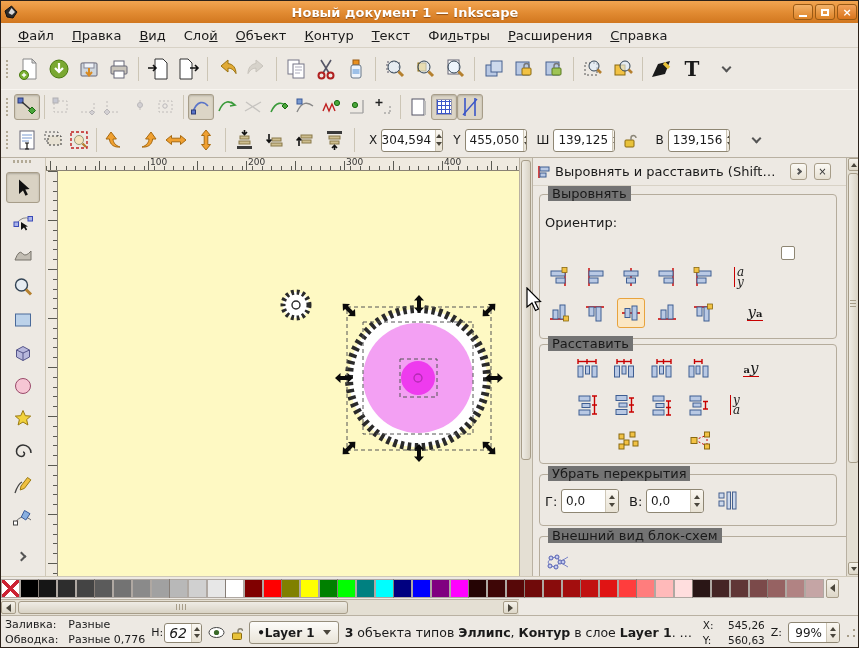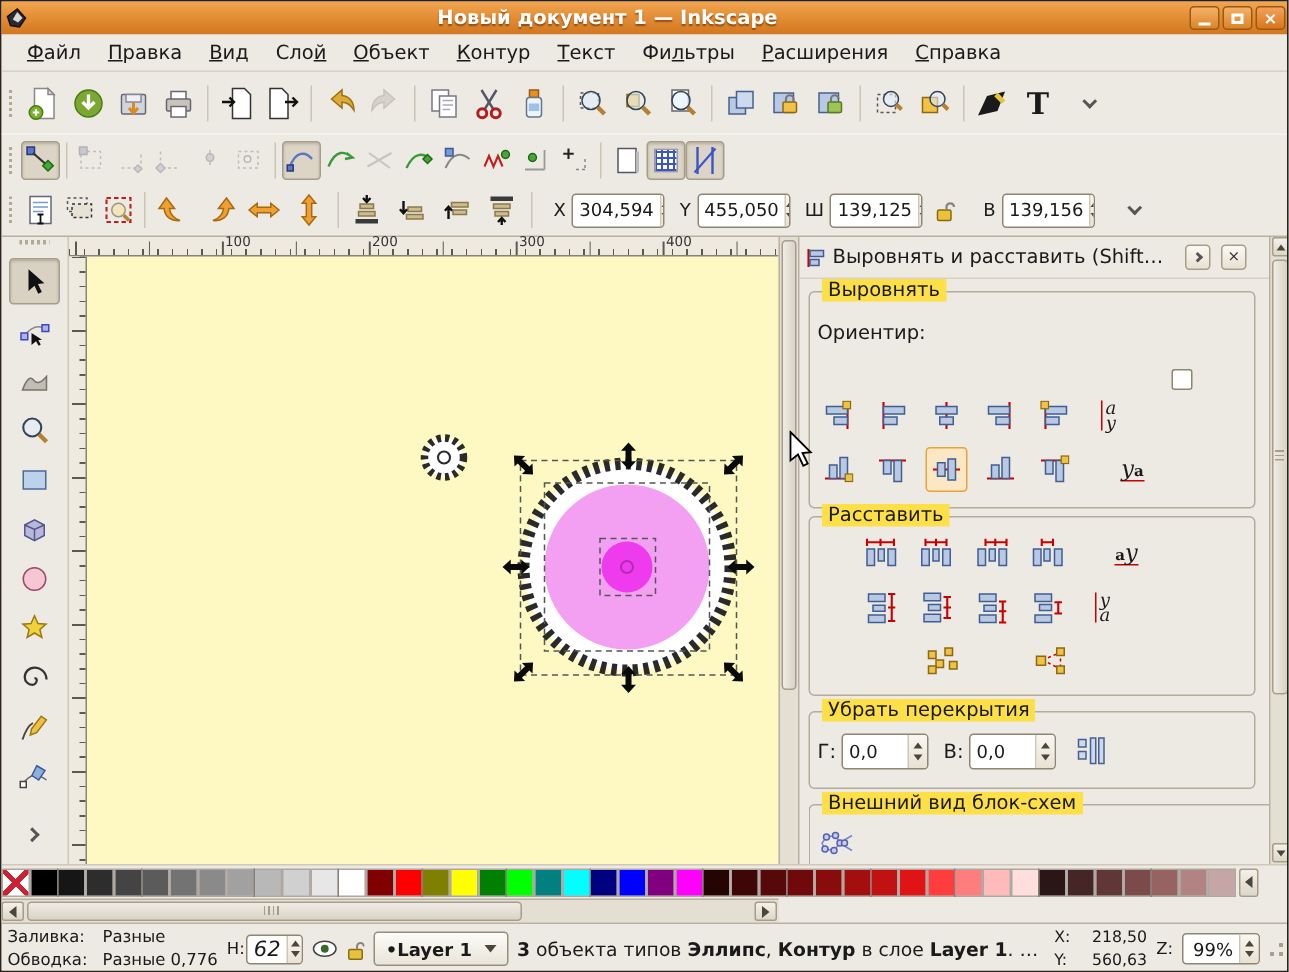--- a/index.html
+++ b/index.html
@@ -62,21 +62,21 @@
 
   .cvscroll{left:518px;top:0;width:13px;height:418px;background:#e4dfd3;border-left:1px solid #b9b1a2;}
   .cvscroll .thumb{position:absolute;left:1px;top:2px;width:10px;height:300px;background:linear-gradient(90deg,#efece5,#d9d3c5);border:1px solid #a79d89;border-radius:3px;}
 
   
   .dock{left:531px;top:0;width:314px;height:418px;background:#EDE9E3;border-left:1px solid #b9b1a2;font-size:13px;}
   .phdr{position:absolute;left:0;top:0;width:314px;height:28px;border-bottom:1px solid #d8d2c6;display:flex;align-items:center;padding:0 4px;}
   .phdr .ptitle{margin-left:4px;white-space:nowrap;overflow:hidden;max-width:222px;}
   .pbtn{position:absolute;top:5px;width:17px;height:17px;border:1px solid #a79d89;border-radius:3px;background:linear-gradient(#fbf9f4,#e7e1d3);display:flex;align-items:center;justify-content:center;font-size:10px;color:#333;}
   .group{position:absolute;border:1px solid #b5ac9c;border-radius:4px;}
-  .legend{position:absolute;top:-9px;left:8px;background:#fde047;padding:0 4px;font-size:13px;white-space:nowrap;}
+  .legend{position:absolute;top:-9px;left:8px;background:#737373;padding:0 4px;font-size:13px;white-space:nowrap;}
   .combo{position:absolute;display:flex;align-items:center;background:linear-gradient(#fdfcfa,#efeade);border:1px solid #8e8673;border-radius:3px;overflow:hidden;}
   .combo .cval{flex:1;padding:0 6px;white-space:nowrap;overflow:hidden;}
   .combo .carr{width:19px;align-self:stretch;border-left:1px solid #cfc8b8;display:flex;align-items:center;justify-content:center;}
   .cb{position:absolute;width:14px;height:14px;background:#fff;border:1px solid #8e8673;border-radius:2px;}
   .abtn{width:28px;height:30px;display:flex;align-items:center;justify-content:center;border:1px solid transparent;border-radius:3px;}
   .abtn.focus{border-color:#e8a33d;background:#fbe7c4;}
   .agrid{position:absolute;display:grid;grid-template-columns:repeat(6,28px);gap:6px 8px;}
   .dgrid{position:absolute;display:grid;grid-template-columns:repeat(5,28px);gap:9px;}
   .aic .bar{fill:#b9c9e4;stroke:#3f5e92;stroke-width:1;}
   .aic .red{stroke:#c80000;stroke-width:1.4;fill:none;}
@@ -475,21 +475,21 @@
     <div class="tbtn">
         <svg width="24" height="24">
           <rect x="4" y="3" width="15" height="3" fill="#3a3a3a"></rect>
           <rect x="6" y="8" width="11" height="3" fill="#cdbd8e" stroke="#8a7a4a"></rect>
           <rect x="7" y="13" width="9" height="3" fill="#cdbd8e" stroke="#8a7a4a"></rect>
           <path d="M11.5 22 v-4 M9 20 l2.5-2.6 L14 20" stroke="#111" stroke-width="1.6" fill="none"></path>
         </svg>
       </div>
     <div class="vsep"></div>
     <span class="flab">X</span>
-    <div class="spin" style="width:62px;">
+    <div class="spin" style="width:62px;justify-content:flex-end;">
         <span class="sval">304,594</span>
         <div class="sarr">
           <div class="t-up"></div>
           <div class="t-dn"></div>
         </div>
       </div>
     <span class="flab">Y</span>
     <div class="spin" style="width:62px;">
         <span class="sval">455,050</span>
         <div class="sarr">
@@ -1026,21 +1026,21 @@
         <path d="M7 7 v-2 a2.3 2.3 0 0 1 4.6 0" fill="none" stroke="#8a8577" stroke-width="1.4"></path>
       </svg>
     <div class="lcombo">
       <span>•Layer 1</span>
       <div class="t-dn" style="border-width:5px 4px 0 4px;"></div>
     </div>
     <div class="msg"><b>3</b> объекта типов <b>Эллипс</b>, <b>Контур</b> в слое <b>Layer 1</b>. …</div>
     <div class="xy">
       <div class="r">
           <span>X:</span>
-          <span>218,50</span>
+          <span>545,26</span>
         </div>
       <div class="r">
           <span>Y:</span>
           <span>560,63</span>
         </div>
     </div>
     <span style="font-size:11px;">Z:</span>
     <div class="spin" style="width:52px;height:21px;">
         <span class="sval" style="text-align:right;">99%</span>
         <div class="sarr">

